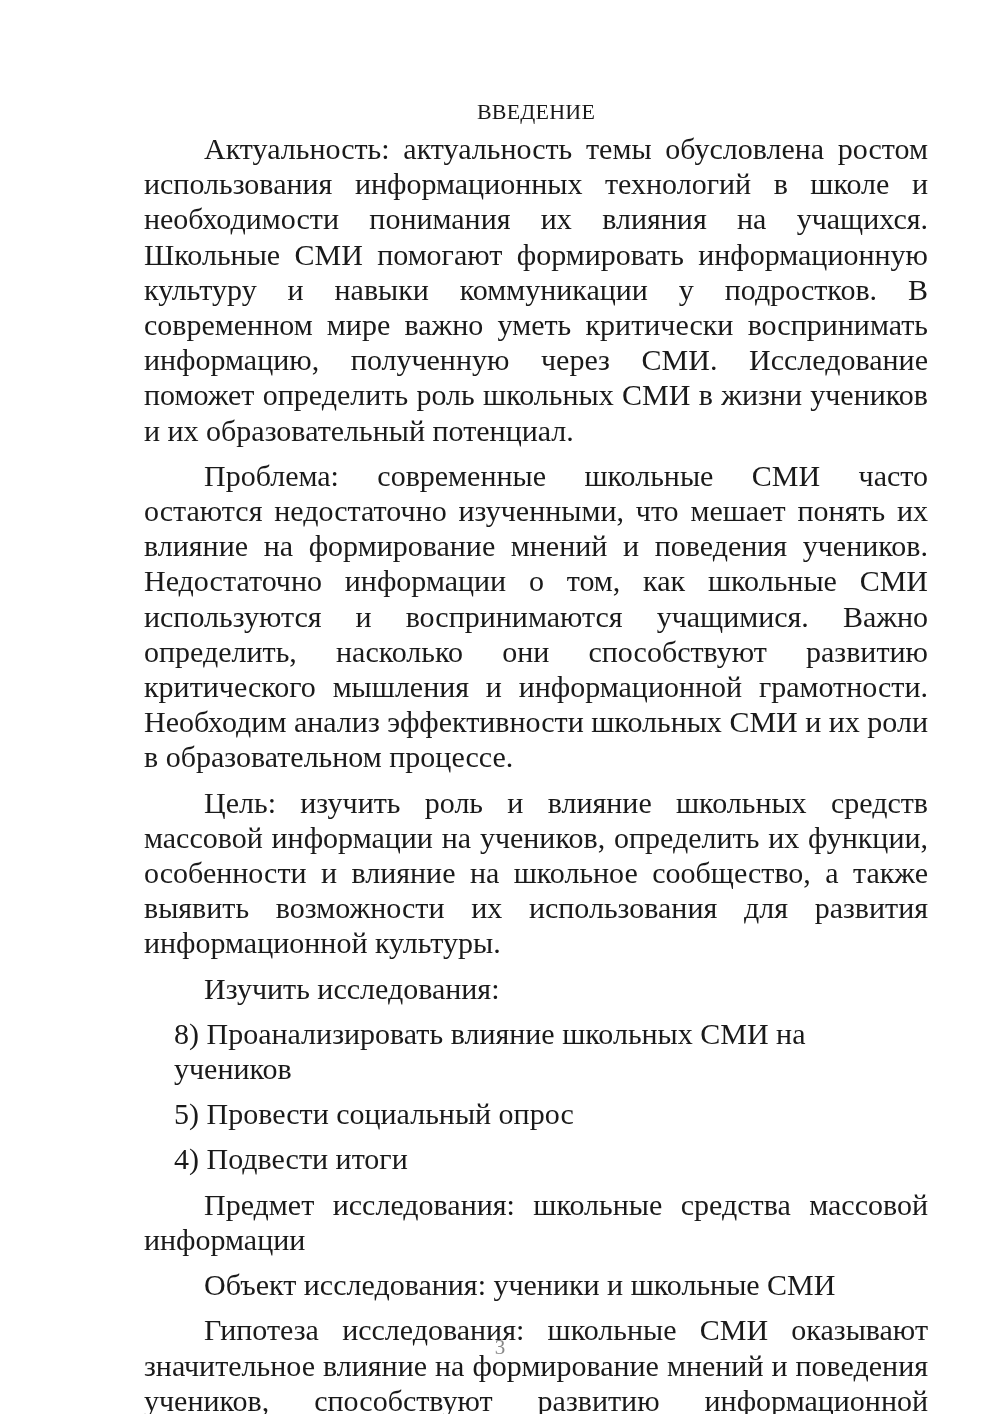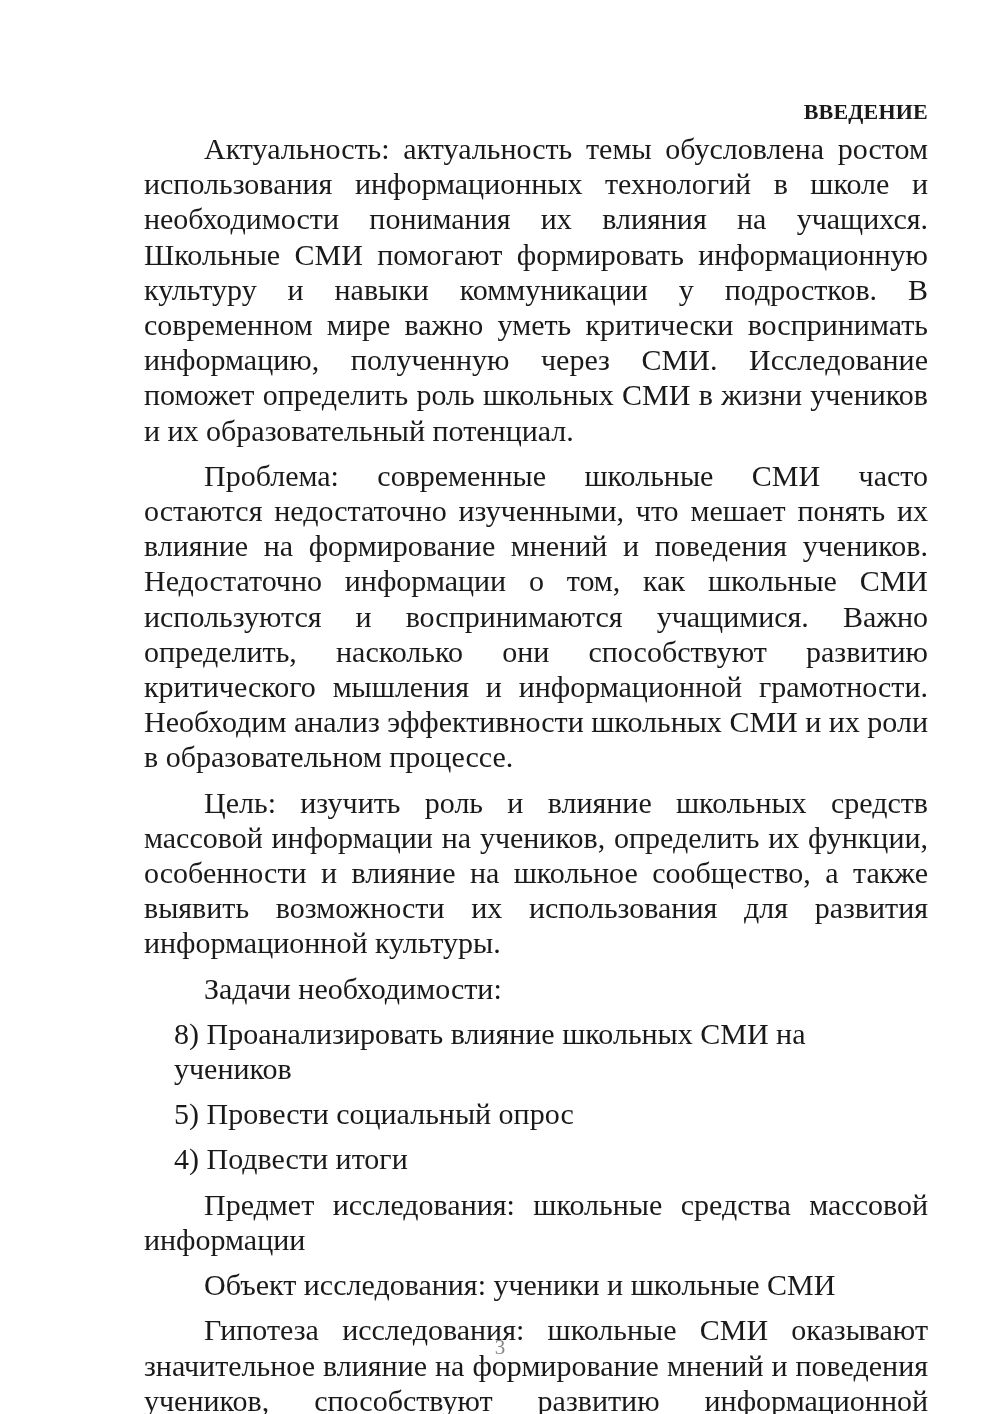--- a/index.html
+++ b/index.html
@@ -15,22 +15,22 @@
       font-family: "Liberation Serif", "DejaVu Serif", serif;
       color: #1a1a1a;
     }
     .page {
       position: absolute;
       left: 144px;
       top: 94px;
       width: 784px;
     }
     .title {
-      text-align: right;
-      font-weight: bold;
+      text-align: center;
+      font-weight: normal;
       font-size: 22px;
       line-height: 35px;
       margin: 0 0 2px 0;
       letter-spacing: 0.2px;
       padding-left: 0;
     }
     p {
       margin: 0;
       font-size: 30px;
       line-height: 35.2px;
@@ -74,21 +74,21 @@
 
 <div class="page">
   <h1 class="title">ВВЕДЕНИЕ</h1>
 
   <p class="para">Актуальность: актуальность темы обусловлена ростом использования информационных технологий в школе и необходимости понимания их влияния на учащихся. Школьные СМИ помогают формировать информационную культуру и навыки коммуникации у подростков. В современном мире важно уметь критически воспринимать информацию, полученную через СМИ. Исследование поможет определить роль школьных СМИ в жизни учеников и их образовательный потенциал.</p>
 
   <p class="para">Проблема: современные школьные СМИ часто остаются недостаточно изученными, что мешает понять их влияние на формирование мнений и поведения учеников. Недостаточно информации о том, как школьные СМИ используются и воспринимаются учащимися. Важно определить, насколько они способствуют развитию критического мышления и информационной грамотности. Необходим анализ эффективности школьных СМИ и их роли в образовательном процессе.</p>
 
   <p class="para">Цель: изучить роль и влияние школьных средств массовой информации на учеников, определить их функции, особенности и влияние на школьное сообщество, а также выявить возможности их использования для развития информационной культуры.</p>
 
-  <p class="tasks-head">Задачи необходимости:</p>
+  <p class="tasks-head">Изучить исследования:</p>
 
   <div>
     <p class="task">8) Проанализировать влияние школьных СМИ на учеников</p>
     <p class="task">5) Провести социальный опрос</p>
     <p class="task">4) Подвести итоги</p>
   </div>
 
   <p class="single">Предмет исследования: школьные средства массовой информации</p>
 
   <p class="single">Объект исследования: ученики и школьные СМИ</p>

